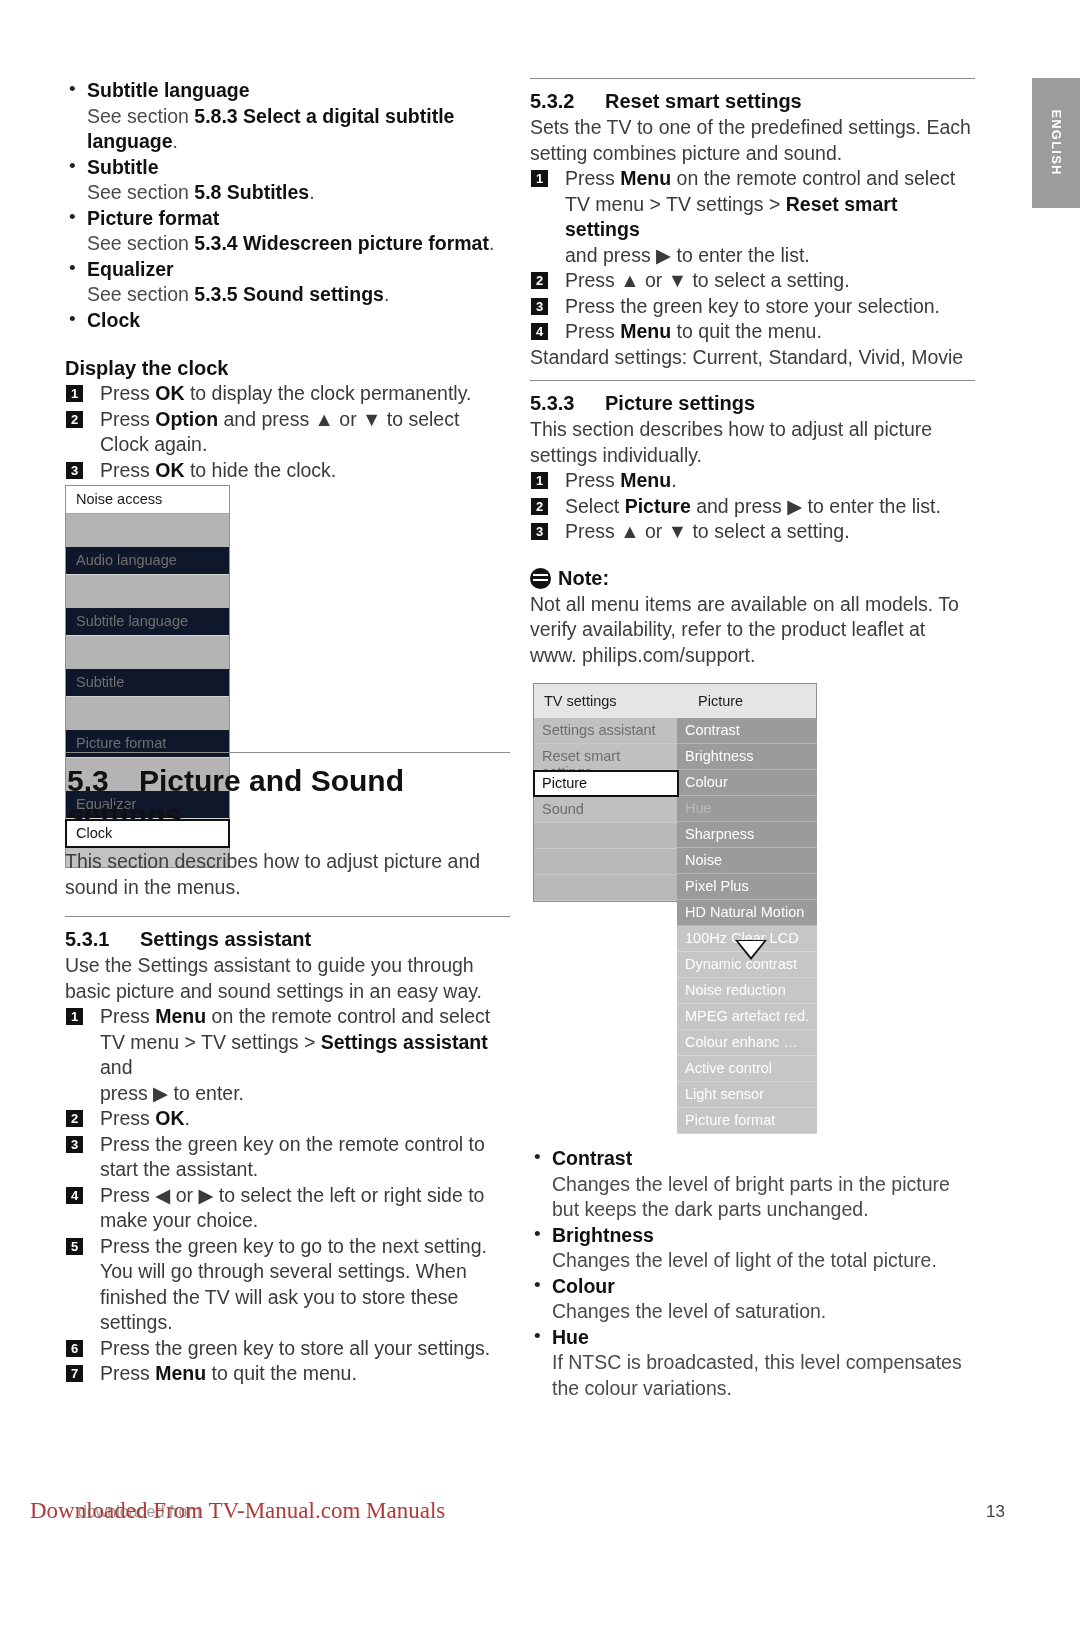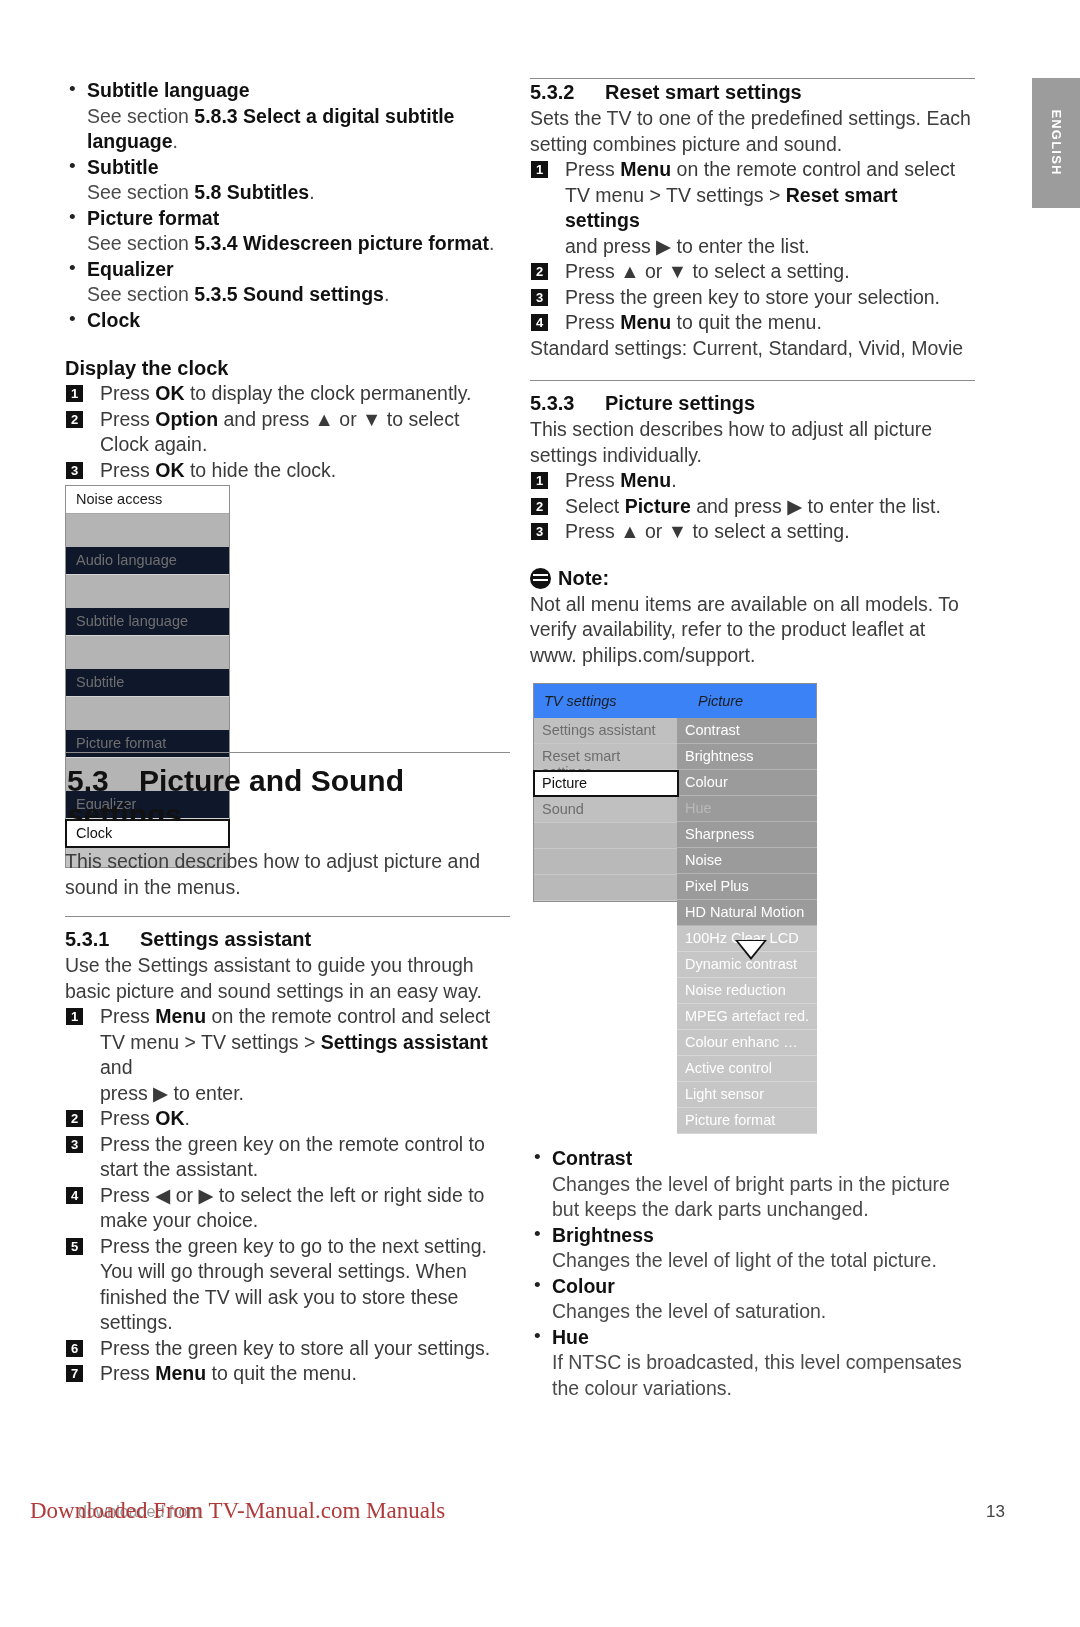--- a/index.html
+++ b/index.html
@@ -84,22 +84,22 @@
     margin:0 -1px;padding:4px 9px 5px 9px;position:relative;z-index:2;
   }
   .qa-foot{height:19px;background:#c2c2c2;}
 
   
   .tv-menu{
     position:absolute;left:533px;top:683px;width:284px;
     font-family:"Liberation Sans", sans-serif;
   }
   .tv-head{
-    display:flex;background:#3b82f6;border:1px solid #8f8f8f;border-bottom:none;
-    height:34px;align-items:center;font-style:italic;
+    display:flex;background:#e5e5e5;border:1px solid #8f8f8f;border-bottom:none;
+    height:34px;align-items:center;
   }
   .tv-head .h-l{width:144px;font-size:14.5px;color:#1d1d1d;padding-left:10px;}
   .tv-head .h-r{font-size:14.5px;color:#1d1d1d;padding-left:10px;}
   .tv-body{display:flex;align-items:flex-start;}
   .tv-left{
     width:146px;background:#b9b9b9;border:1px solid #8f8f8f;border-top:none;
     position:relative;
   }
   .tv-left .row{
     font-size:14.5px;color:#6d6d6d;padding:4px 8px 5px 8px;height:16px;
@@ -270,21 +270,21 @@
       </li>
       <li>
         <span class="numbox">7</span>
         <span>Press </span><b>Menu</b><span> to quit the menu.</span>
       </li>
     </ol>
   </div>
 
   <div style="position:absolute;left:530px;top:78px;width:445px;">
     <div class="rule"></div>
-    <h3 class="sub" style="">
+    <h3 class="sub" style="margin-top:9px;">
       <span class="num">5.3.2</span><span>Reset smart settings</span>
     </h3>
     <div class="body-text">Sets the TV to one of the predefined settings. Each setting combines picture and sound.</div>
 
     <ol class="steps">
       <li>
         <span class="numbox">1</span>
         <span>Press </span><b>Menu</b><span> on the remote control and select</span><br>
         <span>TV menu &gt; TV settings &gt; </span><b>Reset smart settings</b><br>
         <span>and press ▶ to enter the list.</span>

